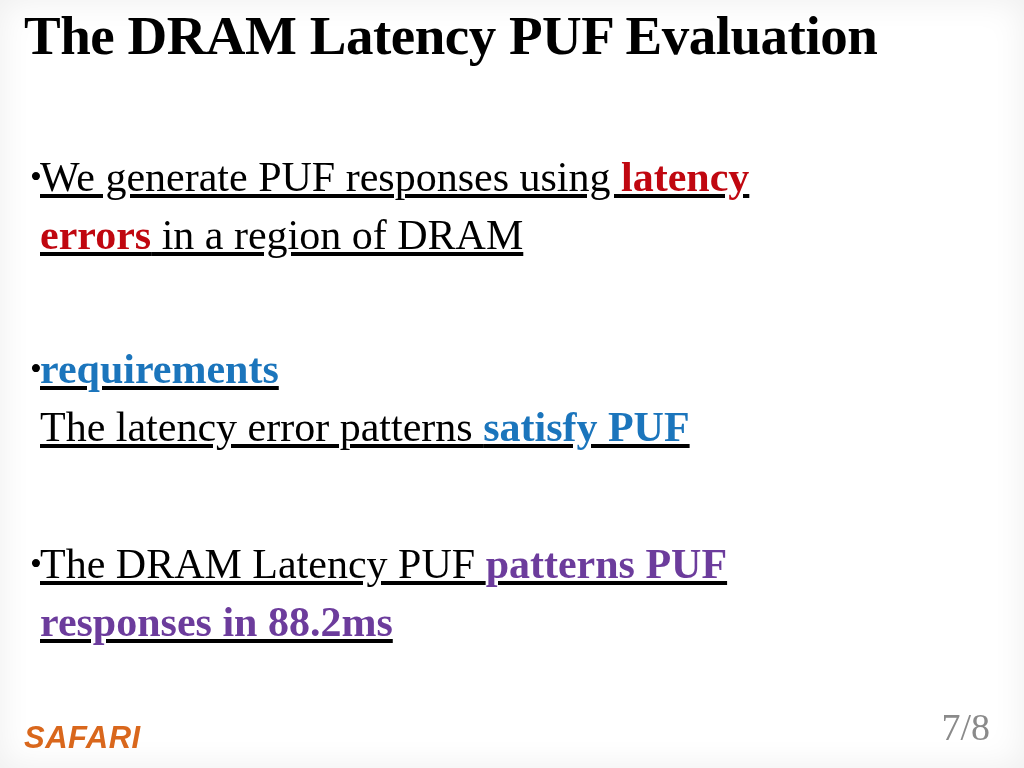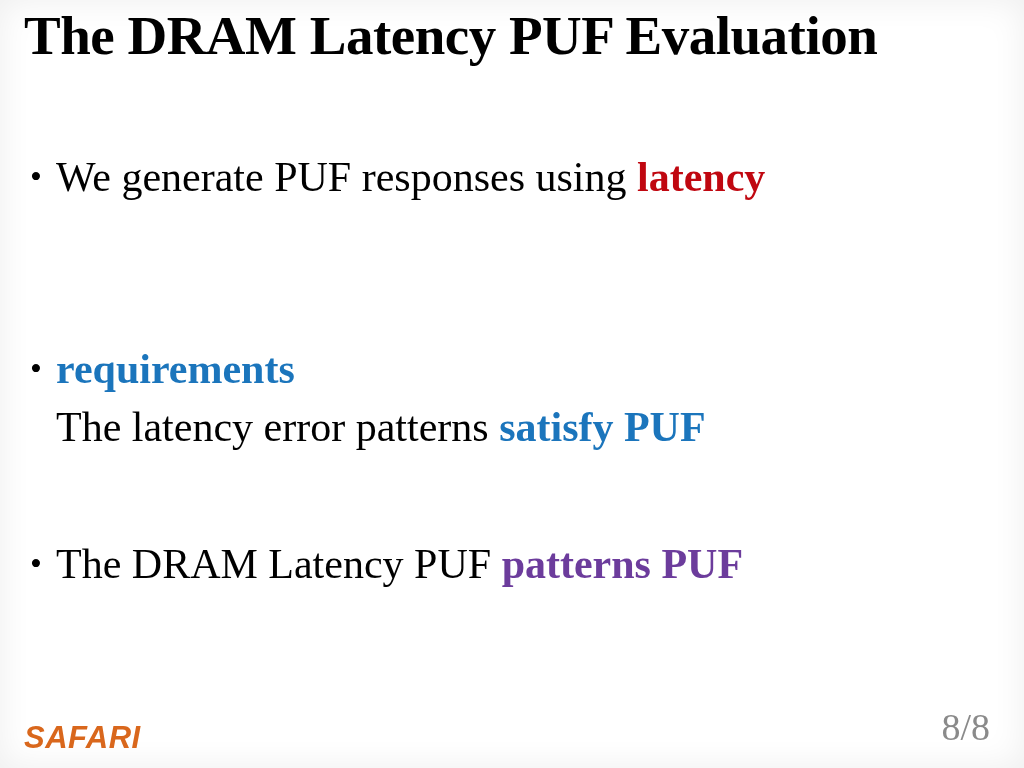--- a/index.html
+++ b/index.html
@@ -36,21 +36,22 @@
     line-height: 58px;
   }
   .bullet .marker {
     position: absolute;
     left: 2px;
     top: 0;
     font-size: 34px;
     line-height: 58px;
   }
   .bullet .content {
-    margin-left: 28px;
+    margin-left: 12px;
+    text-decoration: underline;
   }
   .bullet .line {
     white-space: nowrap;
   }
   .seg-red    { color: var(--red,    #C00710); font-weight: bold; }
   .seg-blue   { color: var(--blue,   #1B75BC); font-weight: bold; }
   .seg-purple { color: var(--purple, #6C3C9C); font-weight: bold; }
   .bullet-1 { top: 148px; }
   .bullet-2 { top: 340px; }
   .bullet-3 { top: 535px; }
@@ -79,20 +80,23 @@
 <div class="slide">
 
   <div class="title">The DRAM Latency PUF Evaluation</div>
 
   <div class="bullet bullet-1">
     <span class="marker">•</span>
     <div class="content">
       <div class="line">
         <span>We generate PUF responses using </span><span class="seg-red">latency</span>
       </div>
+      <div class="line">
+        <span class="seg-red">errors</span><span> in a region of DRAM</span>
+      </div>
     </div>
   </div>
 
   <div class="bullet bullet-2">
     <span class="marker">•</span>
     <div class="content">
       <div class="line">
         <span class="seg-blue">requirements</span>
       </div>
       <div class="line">
@@ -100,20 +104,23 @@
       </div>
     </div>
   </div>
 
   <div class="bullet bullet-3">
     <span class="marker">•</span>
     <div class="content">
       <div class="line">
         <span>The DRAM Latency PUF </span><span class="seg-purple">patterns PUF</span>
       </div>
+      <div class="line">
+        <span class="seg-purple">responses in 88.2ms</span>
+      </div>
     </div>
   </div>
 
   <div class="footer-logo">SAFARI</div>
 
-  <div class="page-number">8/8</div>
+  <div class="page-number">7/8</div>
 
 </div>
 
 </body></html>

